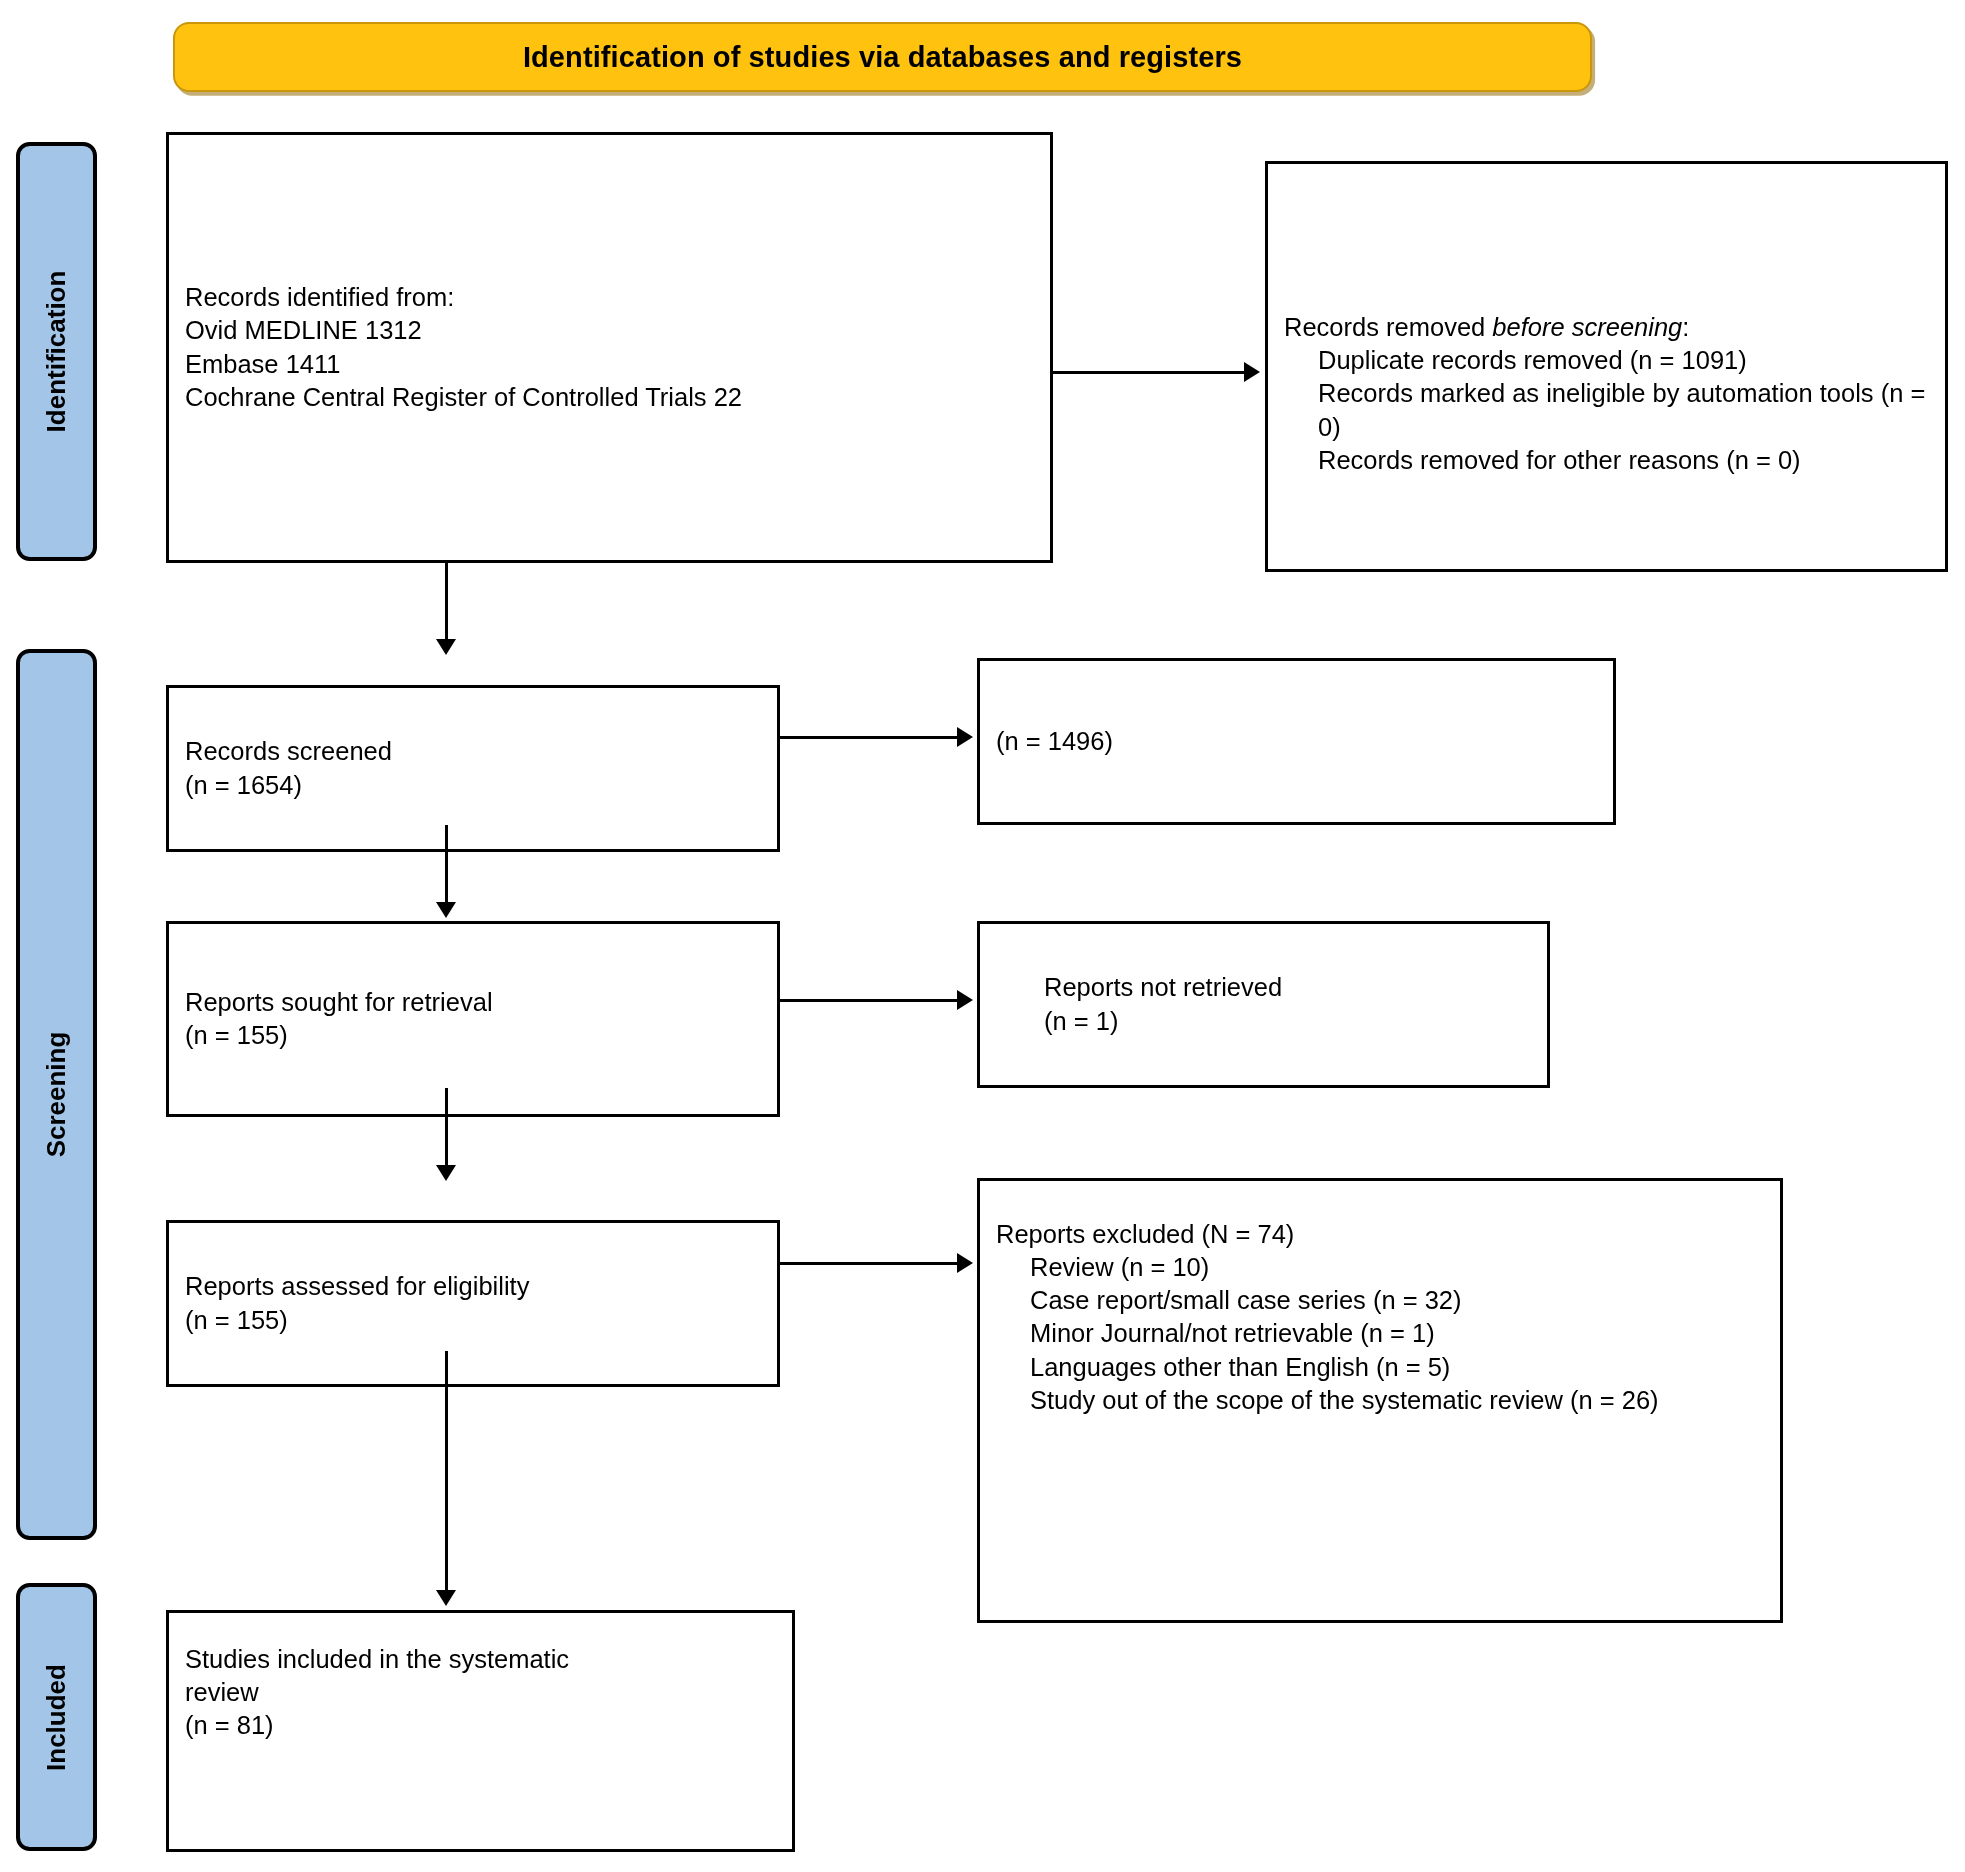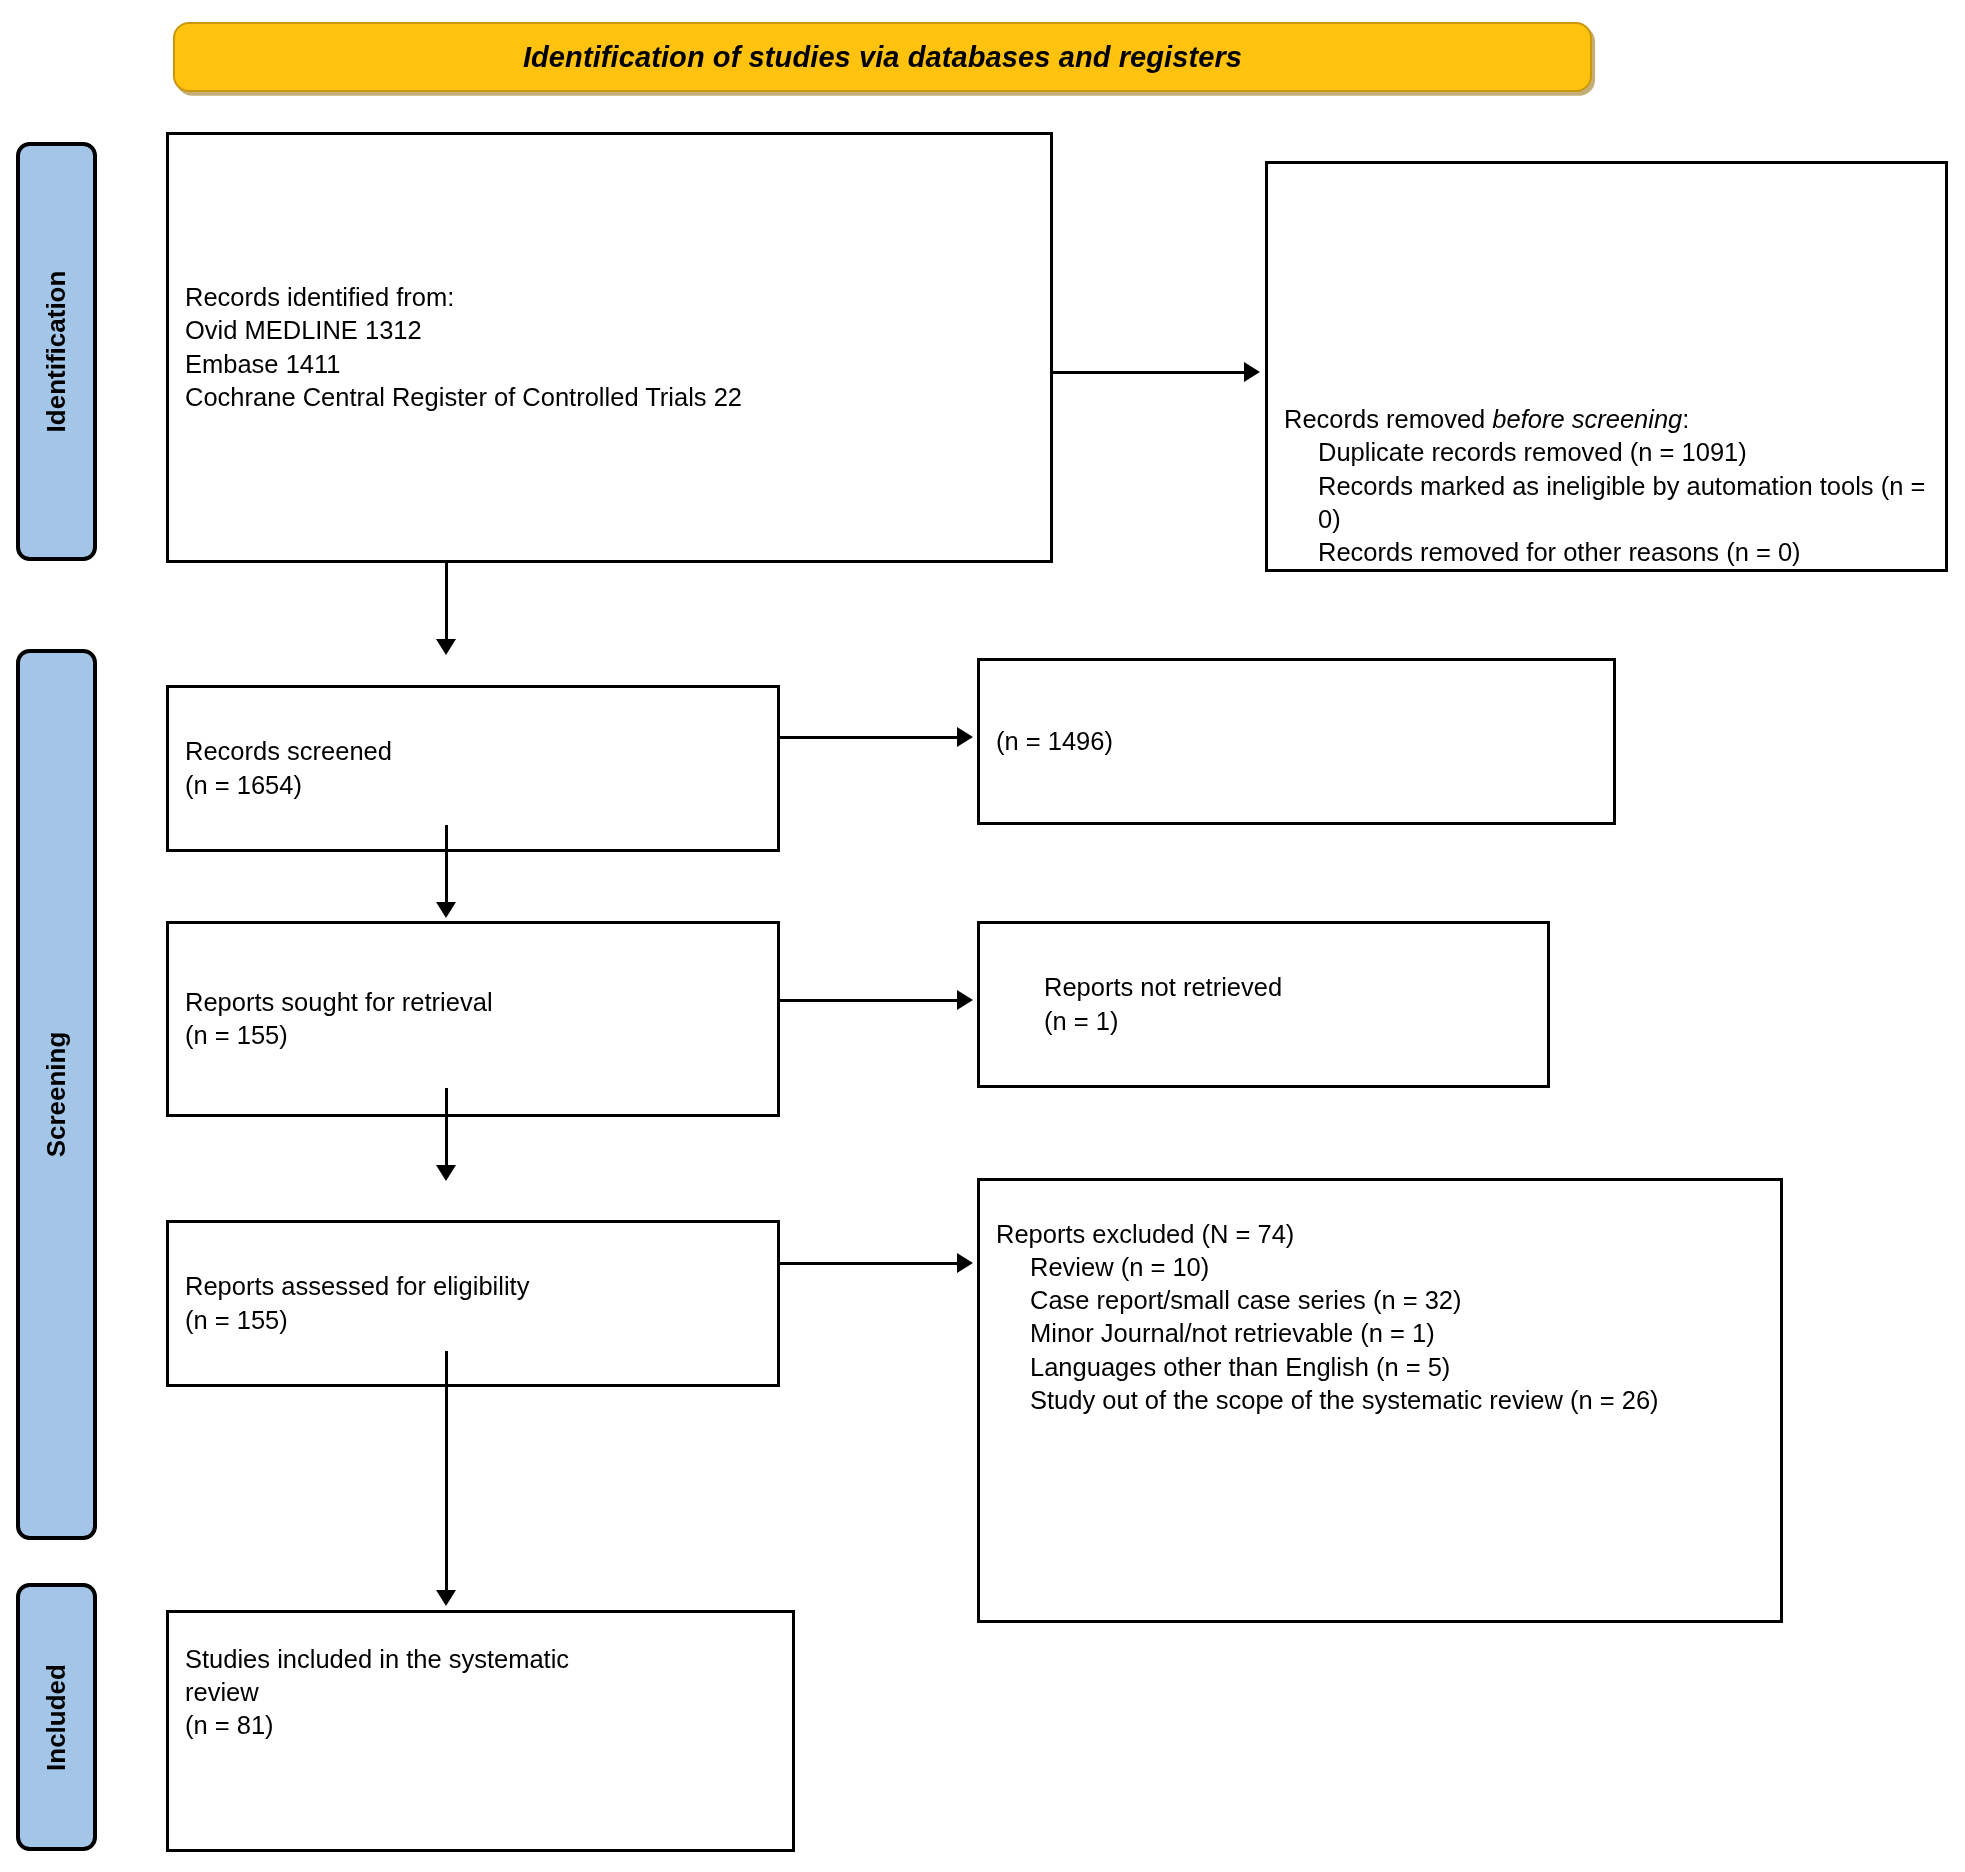--- a/index.html
+++ b/index.html
@@ -20,21 +20,20 @@
 
   .banner {
     background: #FFC20E;
     border: 2.5px solid #C9960C;
     border-radius: 16px;
     box-shadow: 3.1px 3.7px 0 rgba(150,110,10,0.55);
     display: flex;
     align-items: center;
     justify-content: center;
     text-align: center;
-    font-style: italic;
   }
   .banner-text {
     font-size: 29px;
     font-weight: bold;
     color: #000;
     letter-spacing: 0.1px;
   }
 
   .stage {
     background: #A3C6E8;
@@ -113,21 +112,21 @@
 
 <div class="abs node" style="left:166px; top:132px; width:887px; height:431px;">
   <div class="node-inner">
     <div class="node-line">Records identified from:</div>
     <div class="node-line">Ovid MEDLINE 1312</div>
     <div class="node-line">Embase 1411</div>
     <div class="node-line">Cochrane Central Register of Controlled Trials 22</div>
   </div>
 </div>
 
-<div class="abs node" style="left:1265px; top:161px; width:683px; height:411px; align-items:flex-end;">
+<div class="abs node" style="left:1265px; top:161px; width:683px; height:411px; align-items:center;">
   <div class="node-inner" style="padding-top:55px;">
     <div class="node-line"><span>Records removed </span><i>before screening</i><span>:</span></div>
     <div class="node-line indent">Duplicate records removed (n = 1091)</div>
     <div class="node-line indent">Records marked as ineligible by automation tools (n = 0)</div>
     <div class="node-line indent">Records removed for other reasons (n = 0)</div>
   </div>
 </div>
 
 <div class="abs h-line" style="left:1053px; top:371px; width:192px;"></div>
 <div class="abs arrow-right" style="left:1244px; top:362px;"></div>

